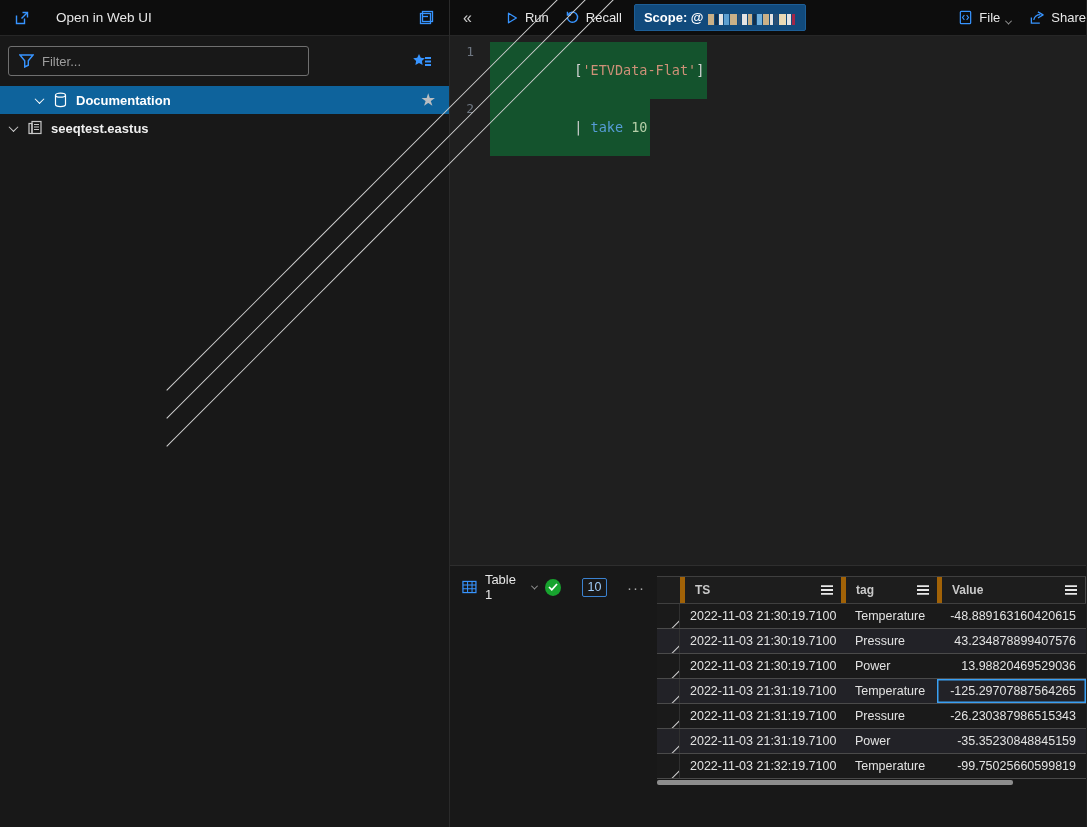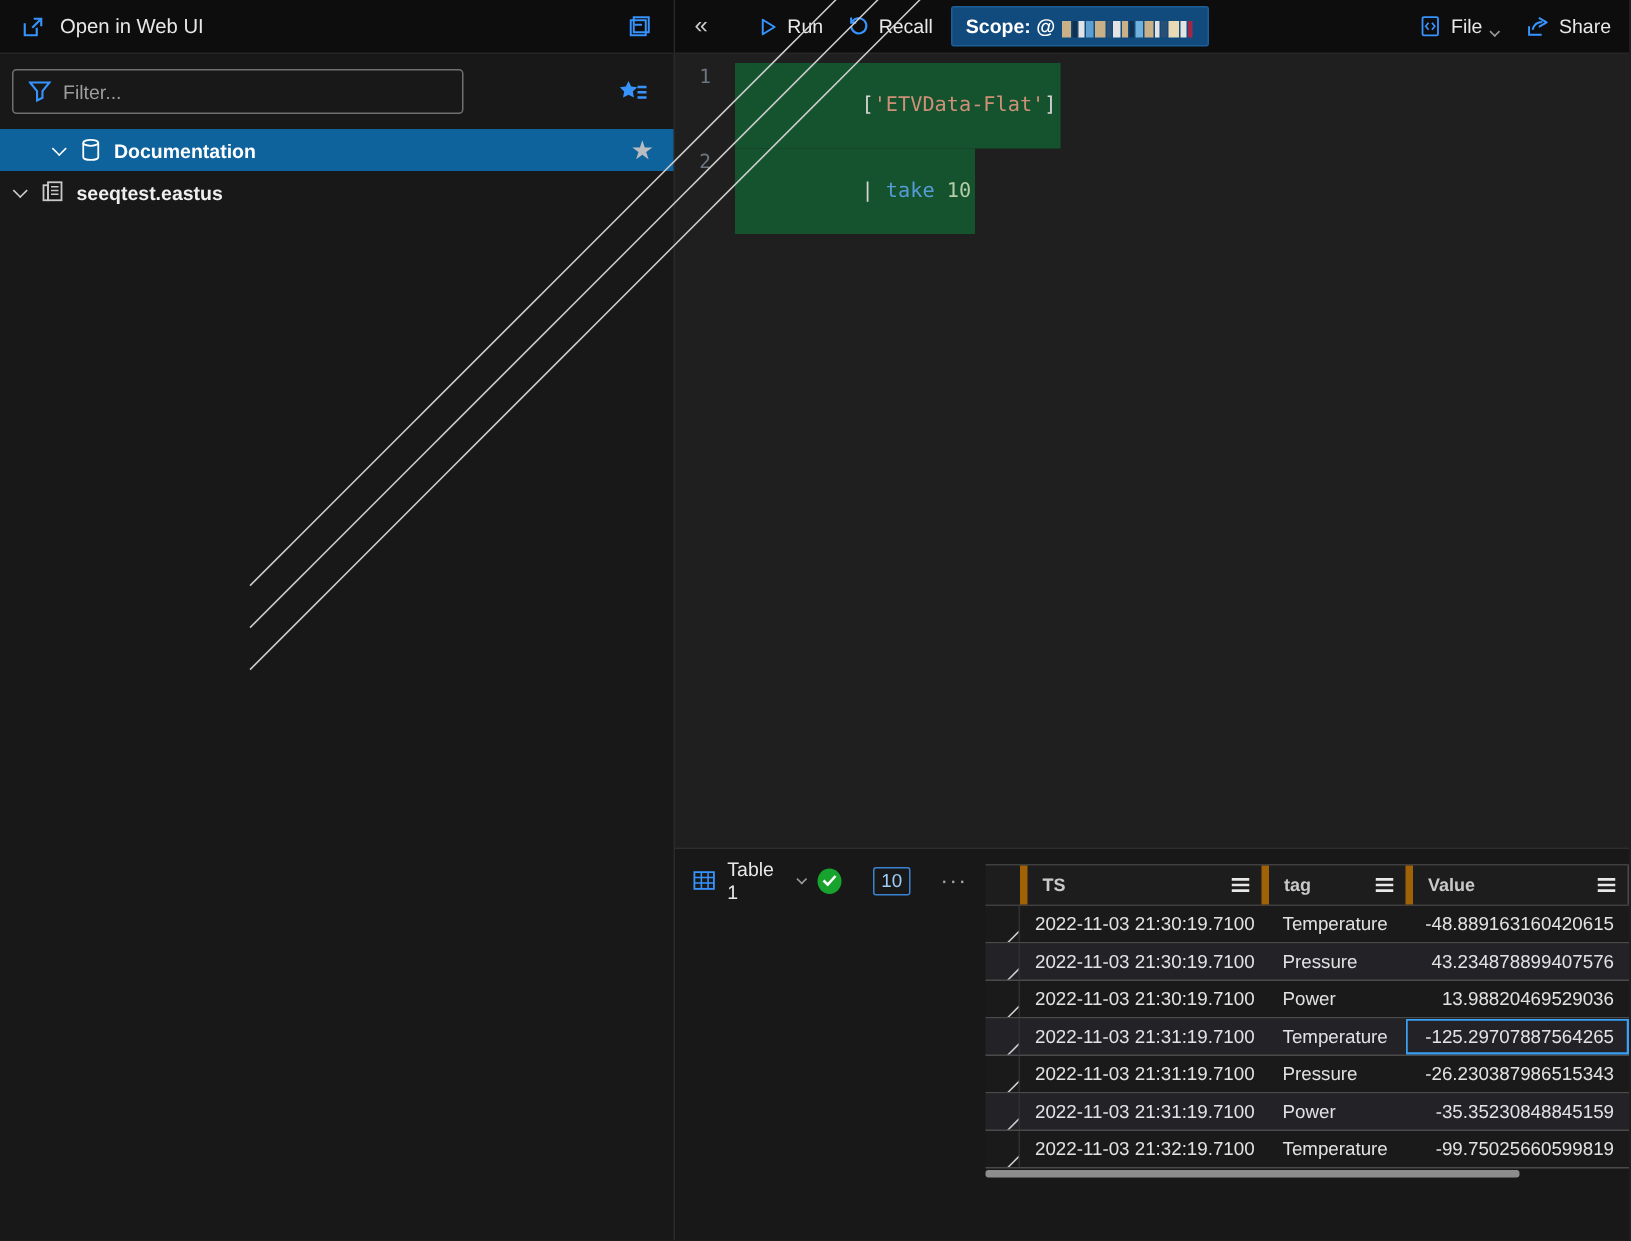--- a/index.html
+++ b/index.html
@@ -4,21 +4,21 @@
 <style>
   * { margin:0; padding:0; box-sizing:border-box; }
   html,body { width:1087px; height:827px; overflow:hidden; background:#1f1f1f;
               font-family:"Liberation Sans", sans-serif; }
   .app { display:flex; width:1087px; height:827px; }
 
   
   .left-panel { width:450px; height:100%; background:#181818; border-right:1px solid #2a2a2a;
                 display:flex; flex-direction:column; }
   .left-topbar { height:36px; background:#0d0d0d; border-bottom:1px solid #262626;
-                 display:flex; align-items:center; padding:0 14px; gap:10px; }
+                 display:flex; align-items:center; padding:0 14px; gap:26px; }
   .left-topbar .label { color:#e8e8e8; font-size:13.5px; }
   .spacer { margin-left:auto; }
 
   .filter-row { position:relative; padding:10px 8px 6px 8px; }
   .filter-box { width:301px; height:30px; border:1px solid #6f6f6f; border-radius:3px;
                 display:flex; align-items:center; background:#181818; }
   .filter-box svg { margin:0 8px 0 10px; flex:none; }
   .filter-box input { background:transparent; border:none; outline:none; color:#d8d8d8;
                       font-size:13px; width:240px; font-family:"Liberation Sans",sans-serif; }
   .filter-box input::placeholder { color:#9d9d9d; }
@@ -45,21 +45,21 @@
   .collapse { margin-left:13px; color:#cccccc; font-size:16px; cursor:pointer; }
   .tb-btn { display:flex; align-items:flex-end; gap:6px; cursor:pointer; }
   .tb-run { margin-left:33px; }
   .tb-recall { margin-left:16px; }
   .scope-btn { margin-left:12px; height:27px; background:#114a7c; border:1px solid #1d5e96;
                border-radius:2px; display:flex; align-items:center; padding:0 9px;
                font-weight:700; color:#ffffff; cursor:pointer; }
   .redact { display:inline-flex; align-items:flex-end; margin-left:4px; margin-top:4px; }
   .redact i { display:inline-block; height:11px; margin-right:1px; }
   .tb-file { margin-left:auto; }
-  .tb-share { margin-left:18px; margin-right:12px; }
+  .tb-share { margin-left:18px; }
 
   
   .editor { flex:1 1 auto; background:#1f1f1f; padding-top:6px;
             font-family:"DejaVu Sans Mono", monospace; font-size:13.5px; cursor:text; }
   .code-line { display:flex; line-height:19px; }
   .gutter { width:40px; text-align:right; padding-right:16px; color:#6e7681; flex:none;
             font-size:13px; }
   .code-hl { background:#14532d; padding:0 3px; white-space:pre; }
   .tk-p { color:#d4d4d4; }
   .tk-s { color:#ce9178; }

